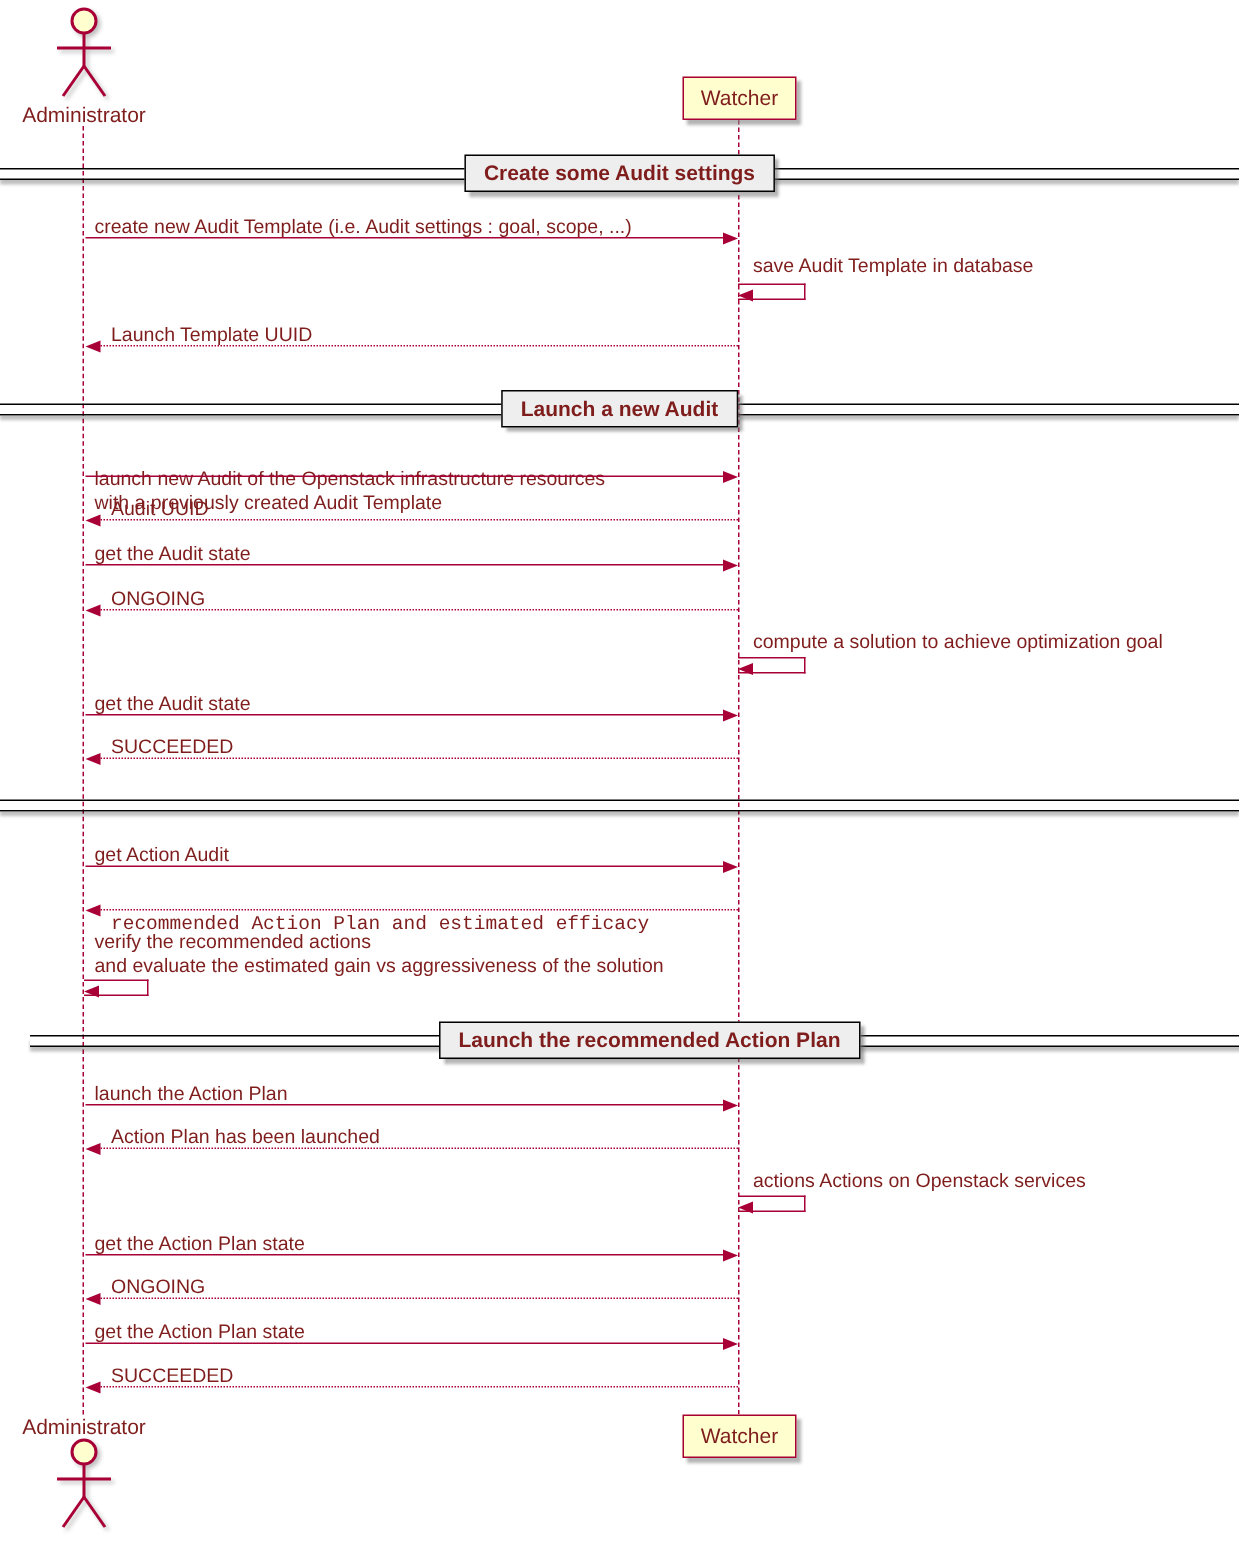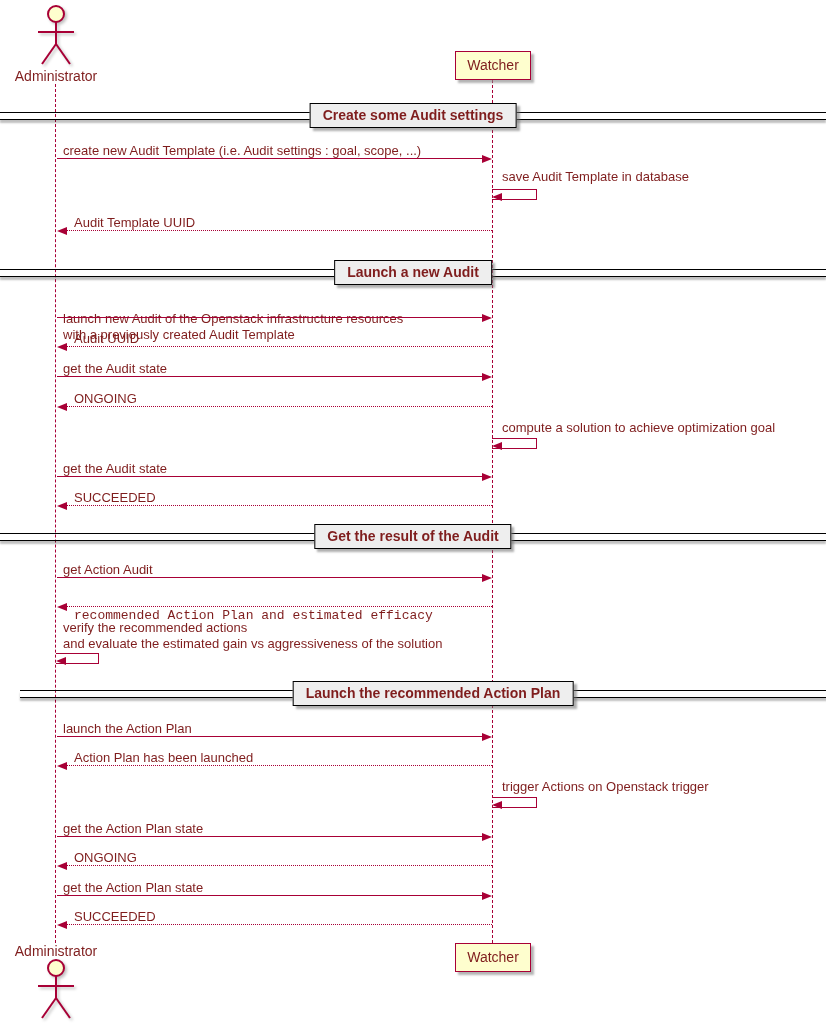--- a/index.html
+++ b/index.html
@@ -60,21 +60,21 @@
   </div>
 
   <div class="mtext" style="left:63px;top:143px;">create new Audit Template (i.e. Audit settings : goal, scope, ...)</div>
   <div class="aline" style="left:57px;top:158px;width:426px;"></div>
   <div class="ahead right" style="left:482px;top:155px;"></div>
 
   <div class="mtext" style="left:502px;top:169px;">save Audit Template in database</div>
   <div class="selfloop" style="left:492px;top:189px;width:44px;"></div>
   <div class="ahead left" style="left:492px;top:193px;"></div>
 
-  <div class="mtext" style="left:74px;top:215px;">Audit Template UUID</div>
+  <div class="mtext" style="left:74px;top:215px;">Launch Template UUID</div>
   <div class="aline dotted" style="left:67px;top:230px;width:425px;"></div>
   <div class="ahead left" style="left:57px;top:227px;"></div>
 
   <div class="divider" style="top:247px;margin-top:13px;">
     <div class="divider-lines"></div>
     <div class="divider-box">Launch a new Audit</div>
   </div>
 
   <div class="mtext" style="left:63px;top:287px;margin-top:24px;">launch new Audit of the Openstack infrastructure resources
 with a previously created Audit Template</div>
@@ -100,21 +100,20 @@
   <div class="mtext" style="left:63px;top:461px;">get the Audit state</div>
   <div class="aline" style="left:57px;top:476px;width:426px;"></div>
   <div class="ahead right" style="left:482px;top:473px;"></div>
 
   <div class="mtext" style="left:74px;top:490px;">SUCCEEDED</div>
   <div class="aline dotted" style="left:67px;top:505px;width:425px;"></div>
   <div class="ahead left" style="left:57px;top:502px;"></div>
 
   <div class="divider" style="top:524px;">
     <div class="divider-lines"></div>
-    <div class="divider-box">Get the result of the Audit</div>
   </div>
 
   <div class="mtext" style="left:63px;top:562px;">get Action Audit</div>
   <div class="aline" style="left:57px;top:577px;width:426px;"></div>
   <div class="ahead right" style="left:482px;top:574px;"></div>
 
   <div class="mtext" style="left:74px;top:608px;font-family:Liberation Mono, monospace;">recommended Action Plan and estimated efficacy</div>
   <div class="aline dotted" style="left:67px;top:606px;width:425px;"></div>
   <div class="ahead left" style="left:57px;top:603px;"></div>
 
@@ -129,21 +128,21 @@
   </div>
 
   <div class="mtext" style="left:63px;top:721px;">launch the Action Plan</div>
   <div class="aline" style="left:57px;top:736px;width:426px;"></div>
   <div class="ahead right" style="left:482px;top:733px;"></div>
 
   <div class="mtext" style="left:74px;top:750px;">Action Plan has been launched</div>
   <div class="aline dotted" style="left:67px;top:765px;width:425px;"></div>
   <div class="ahead left" style="left:57px;top:762px;"></div>
 
-  <div class="mtext" style="left:502px;top:779px;">trigger Actions on Openstack trigger</div>
+  <div class="mtext" style="left:502px;top:779px;">actions Actions on Openstack services</div>
   <div class="selfloop" style="left:492px;top:797px;width:44px;"></div>
   <div class="ahead left" style="left:492px;top:801px;"></div>
 
   <div class="mtext" style="left:63px;top:821px;">get the Action Plan state</div>
   <div class="aline" style="left:57px;top:836px;width:426px;"></div>
   <div class="ahead right" style="left:482px;top:833px;"></div>
 
   <div class="mtext" style="left:74px;top:850px;">ONGOING</div>
   <div class="aline dotted" style="left:67px;top:865px;width:425px;"></div>
   <div class="ahead left" style="left:57px;top:862px;"></div>

